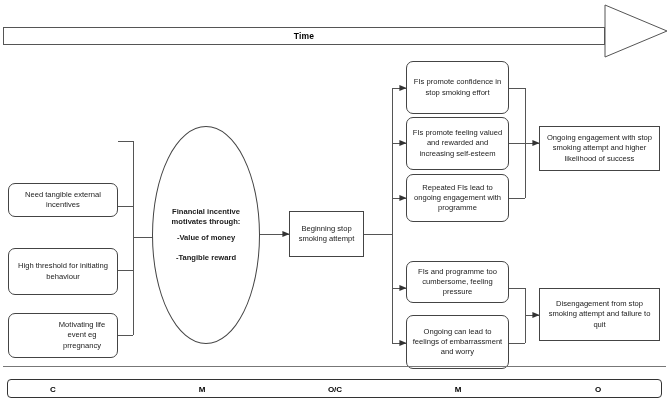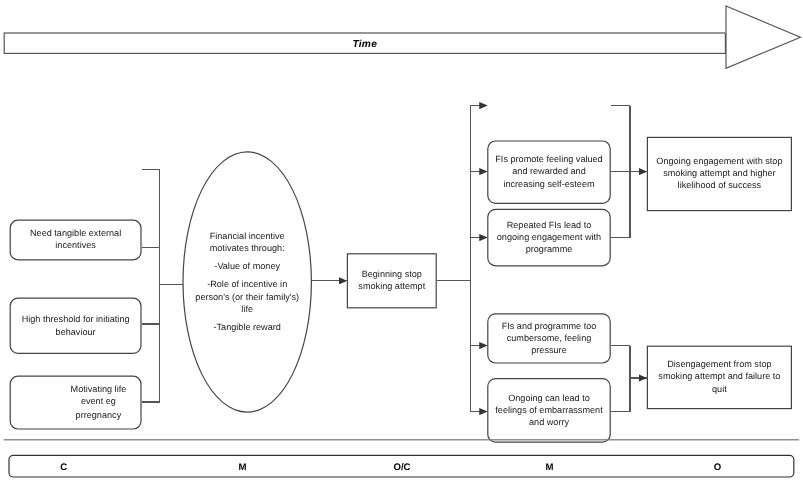--- a/index.html
+++ b/index.html
@@ -36,21 +36,20 @@
     background: #fff;
     display: flex;
     align-items: center;
     justify-content: center;
   }
   .time-bar span {
     font-size: 8.5px;
     font-weight: bold;
     color: #000;
     letter-spacing: .2px;
-    font-style: italic;
   }
 
   
   .node {
     position: absolute;
     box-sizing: border-box;
     border: 1px solid #444;
     background: #fff;
     display: flex;
     align-items: center;
@@ -71,20 +70,21 @@
     top: 126px;
     width: 108px;
     height: 218px;
     border: 1px solid #444;
     border-radius: 50%;
     background: #fff;
     box-sizing: border-box;
     display: flex;
     align-items: center;
     justify-content: center;
+    font-weight: bold;
   }
   .ellipse-text {
     font-size: 7.6px;
     line-height: 1.34;
     text-align: center;
     color: #1a1a1a;
     width: 92px;
   }
   .ellipse-text .ln { display: block; }
   .ellipse-text .gap { display: block; height: 5px; }
@@ -179,38 +179,38 @@
   <div class="node round" style="left:8px;  top:248px; width:110px; height:47px;">High threshold for initiating behaviour</div>
 
   <div class="node round" style="left:8px;  top:313px; width:110px; height:45px;padding-left:41px;">Motivating life event eg prregnancy</div>
 
   <div class="ellipse">
     <div class="ellipse-text">
       <span class="ln">Financial incentive motivates through:</span>
       <span class="gap"></span>
       <span class="ln">-Value of money</span>
       <span class="gap"></span>
-      <span class="ln">-Role of incentive in person's (or their family's) life</span>
       <span class="gap"></span>
       <span class="ln">-Tangible reward</span>
     </div>
   </div>
 
   <div class="node sharp" style="left:289px; top:211px; width:75px; height:46px;">Beginning stop smoking attempt</div>
 
+  <div class="node round" style="left:406px; top:61px; width:103px; height:53px;">FIs promote confidence in stop smoking effort</div>
 
   <div class="node round" style="left:406px; top:117px; width:103px; height:53px;">FIs promote feeling valued and rewarded and increasing self-esteem</div>
 
   <div class="node round" style="left:406px; top:174px; width:103px; height:48px;">Repeated FIs lead to ongoing engagement with programme</div>
 
   <div class="node round" style="left:406px; top:261px; width:103px; height:42px;">FIs and programme too cumbersome, feeling pressure</div>
 
   <div class="node round" style="left:406px; top:315px; width:103px; height:54px;">Ongoing can lead to feelings of embarrassment and worry</div>
 
-  <div class="node sharp" style="left:539px; top:114px; width:121px; height:62px;">Ongoing engagement with stop smoking attempt and higher likelihood of success</div>
+  <div class="node sharp" style="left:539px; top:126px; width:121px; height:45px;">Ongoing engagement with stop smoking attempt and higher likelihood of success</div>
 
   <div class="node sharp" style="left:539px; top:288px; width:121px; height:53px;">Disengagement from stop smoking attempt and failure to quit</div>
 
   <div class="legend-divider"></div>
   <div class="legend-bar">
     <div class="legend-item" style="left:45px;">C</div>
     <div class="legend-item" style="left:194px;">M</div>
     <div class="legend-item" style="left:327px;">O/C</div>
     <div class="legend-item" style="left:450px;">M</div>
     <div class="legend-item" style="left:590px;">O</div>

